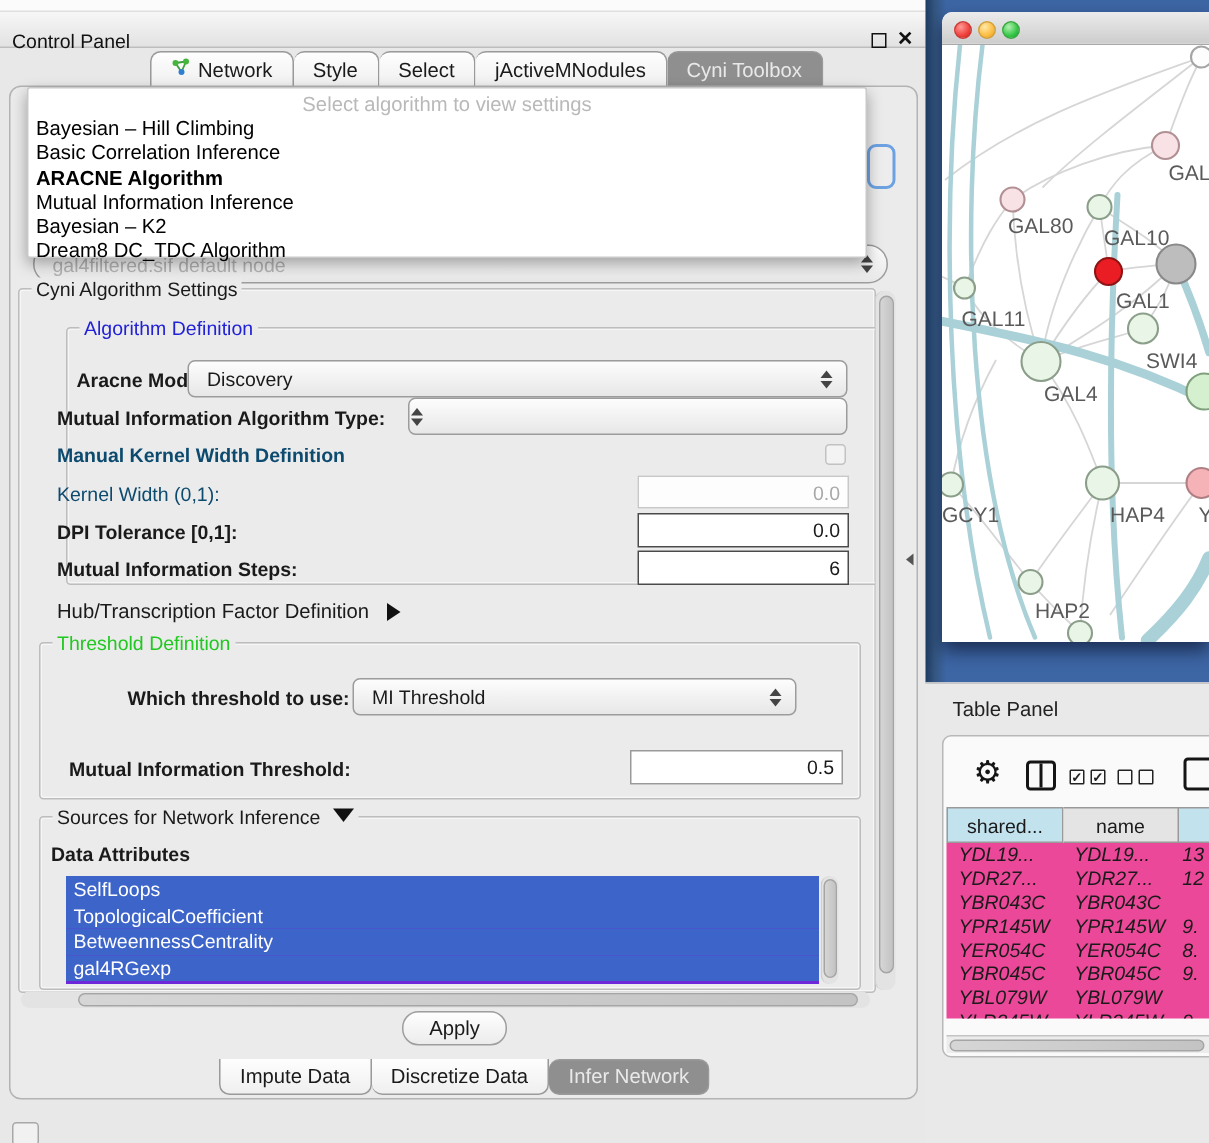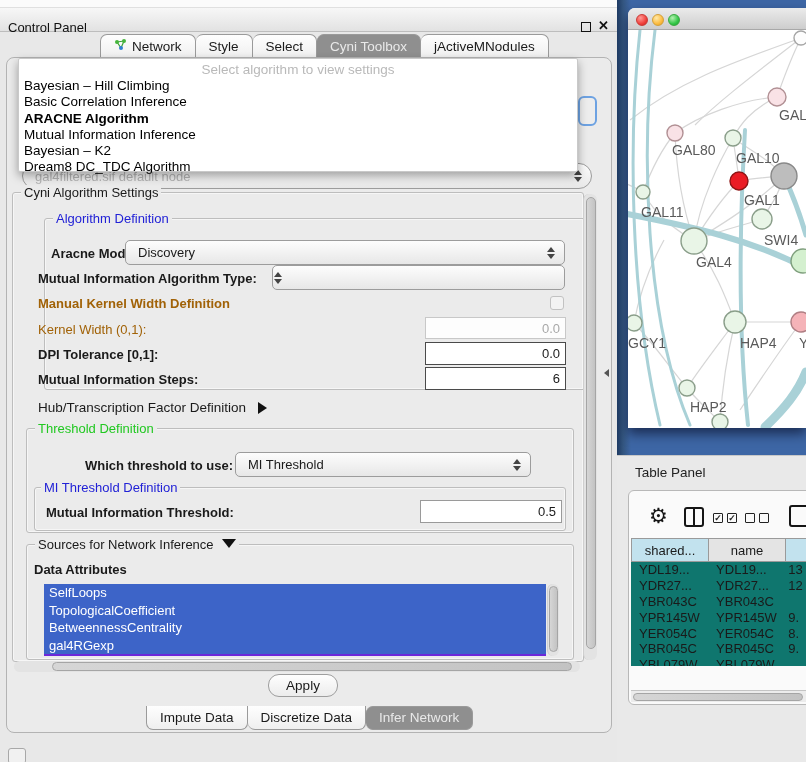--- a/index.html
+++ b/index.html
@@ -41,21 +41,21 @@
   #algo-prompt { text-align:center; color:#b9b9b9; font-size:13.5px; padding-top:3px; height:19px; }
   .algo-item { padding:0 0 0 5px; height:16.3px; line-height:16.3px; font-size:13.5px; color:#000; white-space:nowrap; }
   .algo-item.bold { font-weight:bold; }
 
   
   .group { border:1px solid #bdbdbd; box-shadow:inset 0 0 0 1px #f6f6f6; border-radius:3px; }
   .gtitle { position:absolute; top:-8px; background:#ebebeb; padding:0 3px; font-size:13px; white-space:nowrap; }
   .blue { color:#2121d6; }
   .green { color:#21c821; }
   .boldlbl { font-weight:bold; font-size:13px; white-space:nowrap; }
-  .gray { color:#a16207; }
+  .gray { color:#0c4a6e; }
   .field { background:#fff; text-align:right; padding-right:5px; font-size:13px; line-height:21px; }
 
   
   .sb-track-v { background:#e3e3e3; border-left:1px solid #cfcfcf; border-radius:6px; }
   .sb-thumb { background:linear-gradient(90deg,#d6d6d6,#c3c3c3); border:1px solid #a5a5a5; border-radius:6px; }
 
   
   #attr-list { left:44px; top:584px; width:502px; height:72px; background:#6d28d9; overflow:hidden; }
   .attr-item { height:17.5px; line-height:17.5px; background:#3d64c8; color:#fff; padding-left:5px; font-size:13px; }
 
@@ -85,21 +85,21 @@
   .ticon { top:505px; }
   #gear-icon { left:649px; font-size:21px; line-height:22px; color:#151515; }
   #split-icon { left:684px; top:507px; width:20px; height:20px; border:2.2px solid #151515; border-radius:3px; }
   #split-icon::after { content:""; position:absolute; left:7.2px; top:0; width:2.2px; height:15.6px; background:#151515; }
   .cbx { top:513px; width:10px; height:10px; border:1.6px solid #222; border-radius:1px; font-size:9px; line-height:9px; text-align:center; color:#222; font-weight:bold; }
   #doc-icon { left:789px; top:505px; width:22px; height:22px; border:2.2px solid #151515; border-radius:3px; background:#fafafa; }
   #tbl-header { left:631px; top:538px; height:24px; display:flex; }
   .th { border:1px solid #9a9a9a; border-left:none; display:flex; align-items:center; justify-content:center; font-size:13px; background:#e4e4e4; }
   .th:first-child { border-left:1px solid #9a9a9a; }
   .th.hl { background:#c2e2ee; }
-  #tbl-rows { left:631px; top:562px; width:175px; height:104px; overflow:hidden; background:#0f766e; }
+  #tbl-rows { left:631px; top:562px; width:175px; height:117px; overflow:hidden; background:#ec4899;font-style:italic; }
   .tr { display:flex; height:15.9px; line-height:15.9px; font-size:13px; }
   .td { white-space:nowrap; overflow:hidden; }
   #tbl-hsb { left:631px; top:690px; width:175px; height:12px; background:#ececec; border-top:1px solid #c4c4c4; }
   #tbl-hsb .sb-thumb { position:absolute; left:2px; top:1.5px; width:170px; height:8px; }
 </style>
 </head>
 <body>
 
 <div id="root">
 
@@ -121,25 +121,25 @@
             <circle cx="7" cy="10" r="2" fill="#2f7fd1"></circle>
           </svg></span>
         <span>Network</span>
       </div>
       <div class="tab">
         <span>Style</span>
       </div>
       <div class="tab">
         <span>Select</span>
       </div>
+      <div class="tab">
+        <span>jActiveMNodules</span>
+      </div>
       <div class="tab selected">
         <span>Cyni Toolbox</span>
-      </div>
-      <div class="tab">
-        <span>jActiveMNodules</span>
       </div>
     </div>
 
   <div class="abs" id="main-panel"></div>
 
   <div class="abs combo" id="hidden-combo">
     <span class="val">gal4filtered.sif default node</span>
     <span class="spin">
         <span class="tri-up"></span>
         <span class="tri-dn"></span>
@@ -186,23 +186,20 @@
   <div class="abs group" style="left:26px; top:428px; width:548px; height:105px;">
     <span class="gtitle green" style="left:8px;">Threshold Definition</span>
   </div>
   <div class="abs boldlbl" style="left:85px; top:458px;">Which threshold to use:</div>
   <div class="abs combo" style="left:235px; top:452px; width:296px; height:25px;">
     <span class="val">MI Threshold</span>
     <span class="spin">
         <span class="tri-up"></span>
         <span class="tri-dn"></span>
       </span>
-  </div>
-  <div class="abs group" style="left:34px; top:487px; width:532px; height:44px;">
-    <span class="gtitle blue" style="left:6px;">MI Threshold Definition</span>
   </div>
   <div class="abs boldlbl" style="left:46px; top:505px;">Mutual Information Threshold:</div>
   <div class="abs field" style="left:420px; top:500px; width:142px; height:23px; border:1px solid #9a9a9a;">0.5</div>
 
   <div class="abs group" style="left:26px; top:544px; width:548px; height:116px;">
     <span class="gtitle" style="left:8px;">
       <span>Sources for Network Inference</span>
       <span style="display:inline-block; margin-left:5px; width:0; height:0; border-left:7px solid transparent; border-right:7px solid transparent; border-top:9px solid #111; vertical-align:1px;"></span>
     </span>
   </div>

